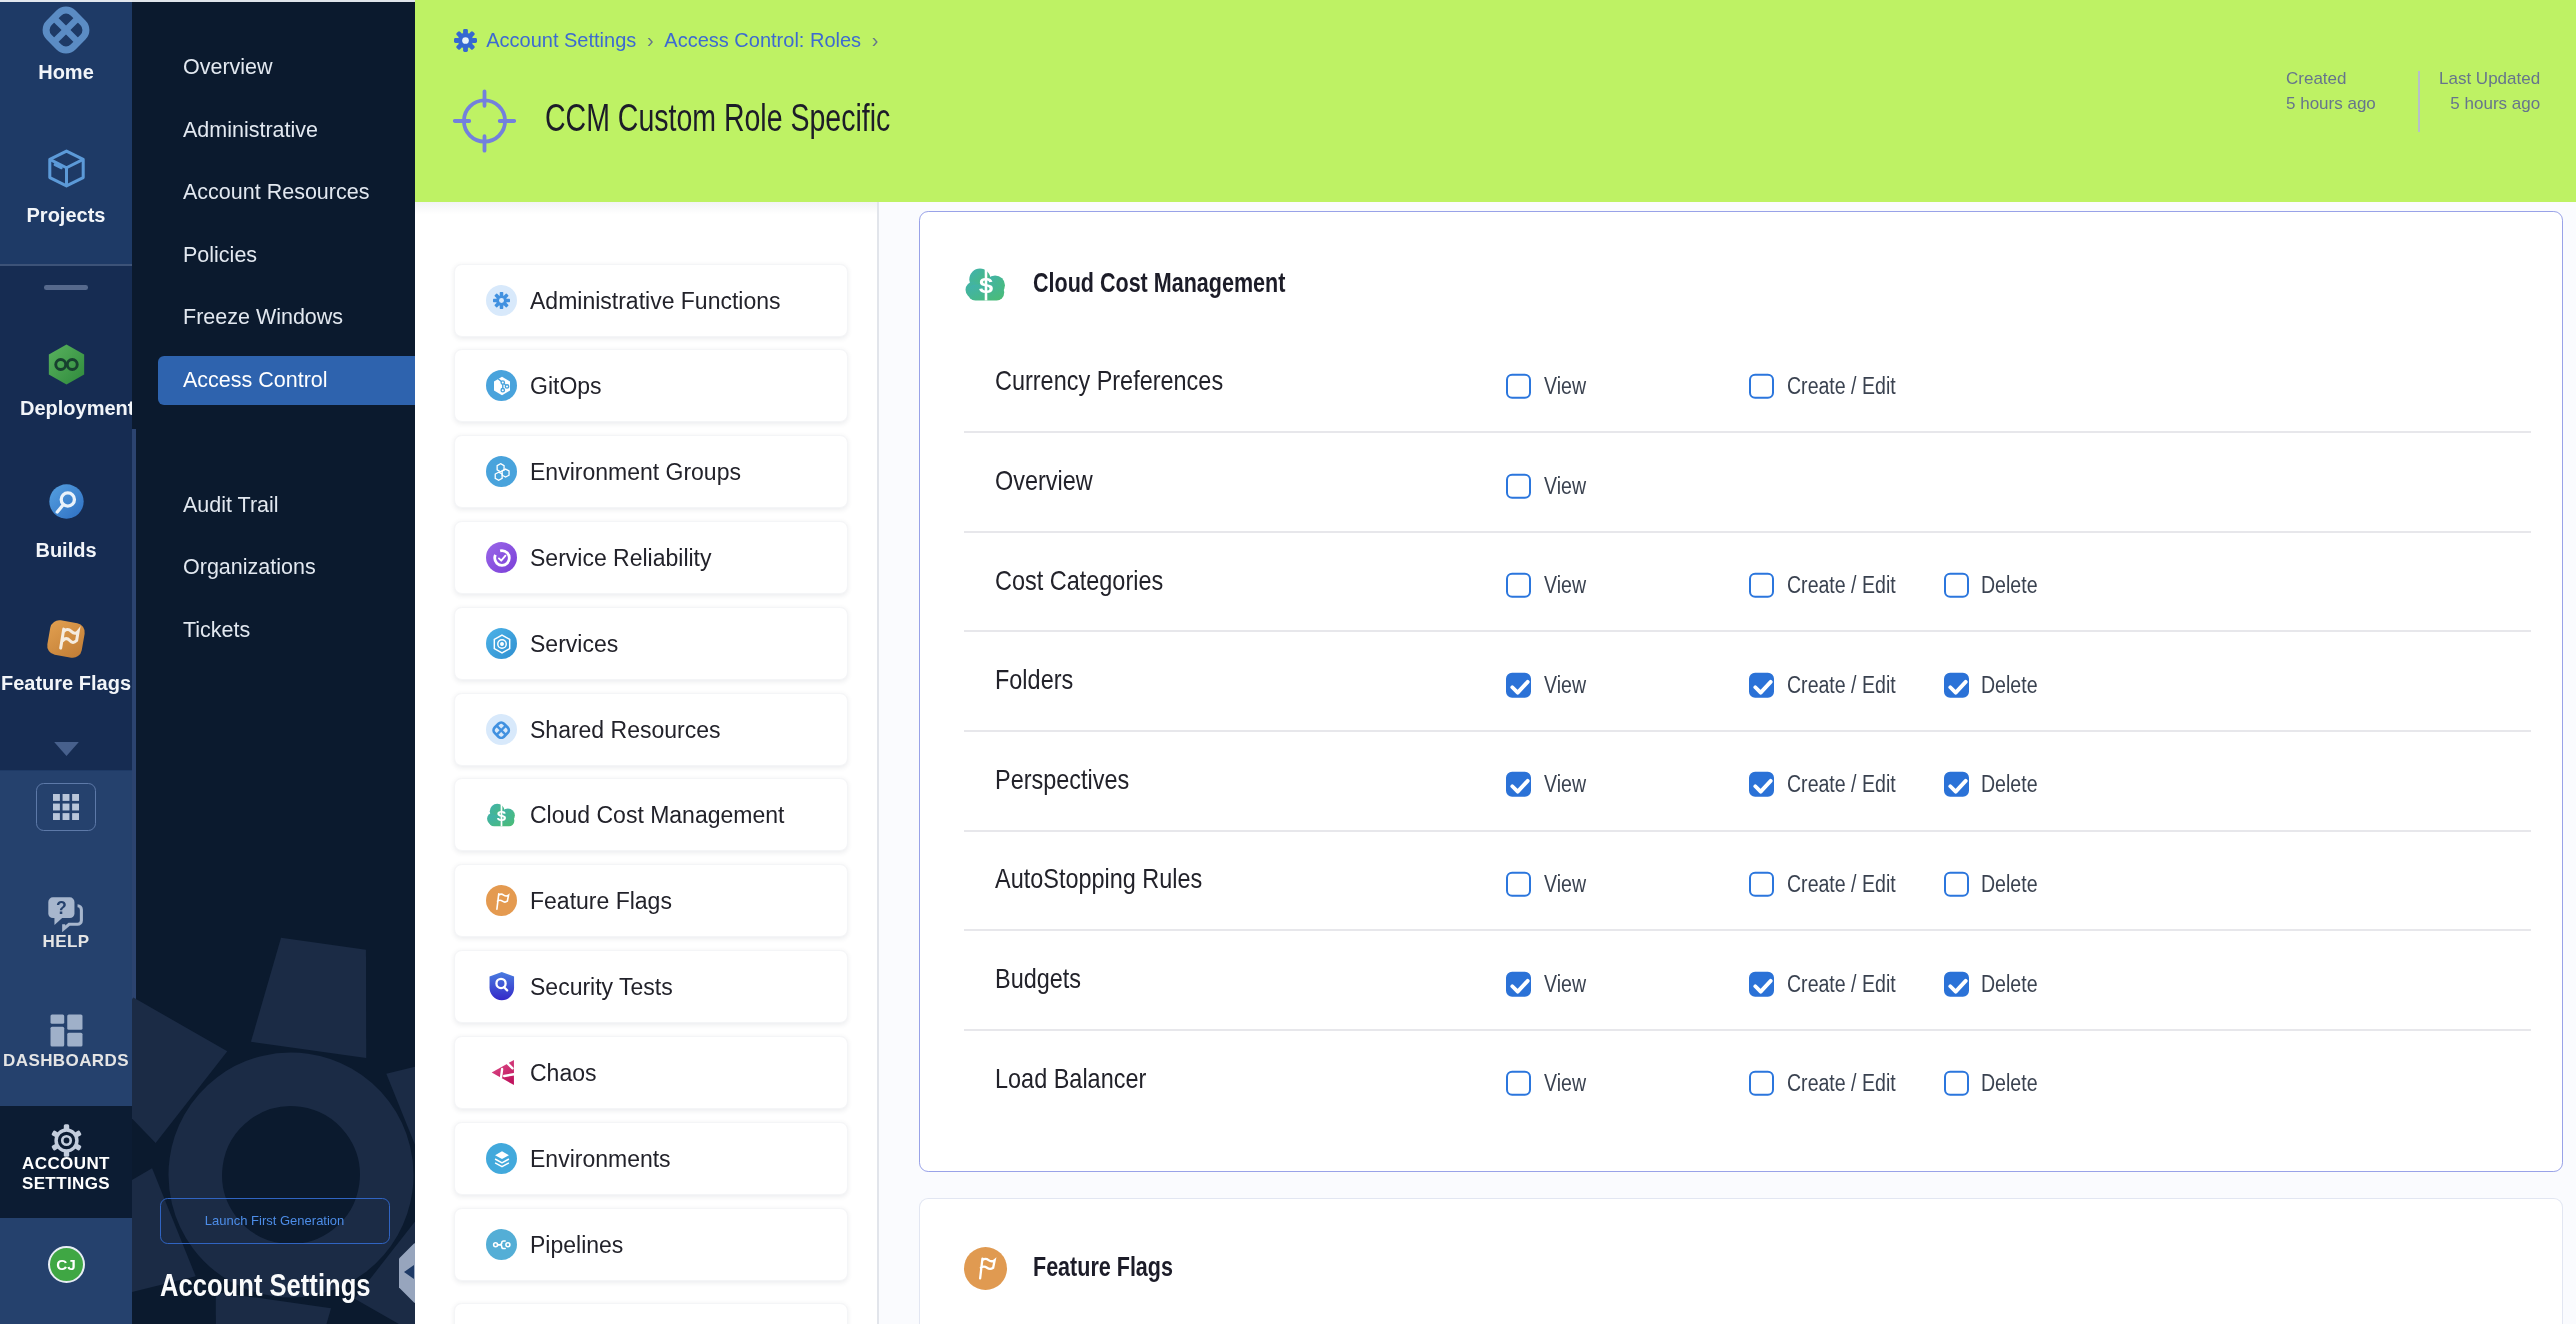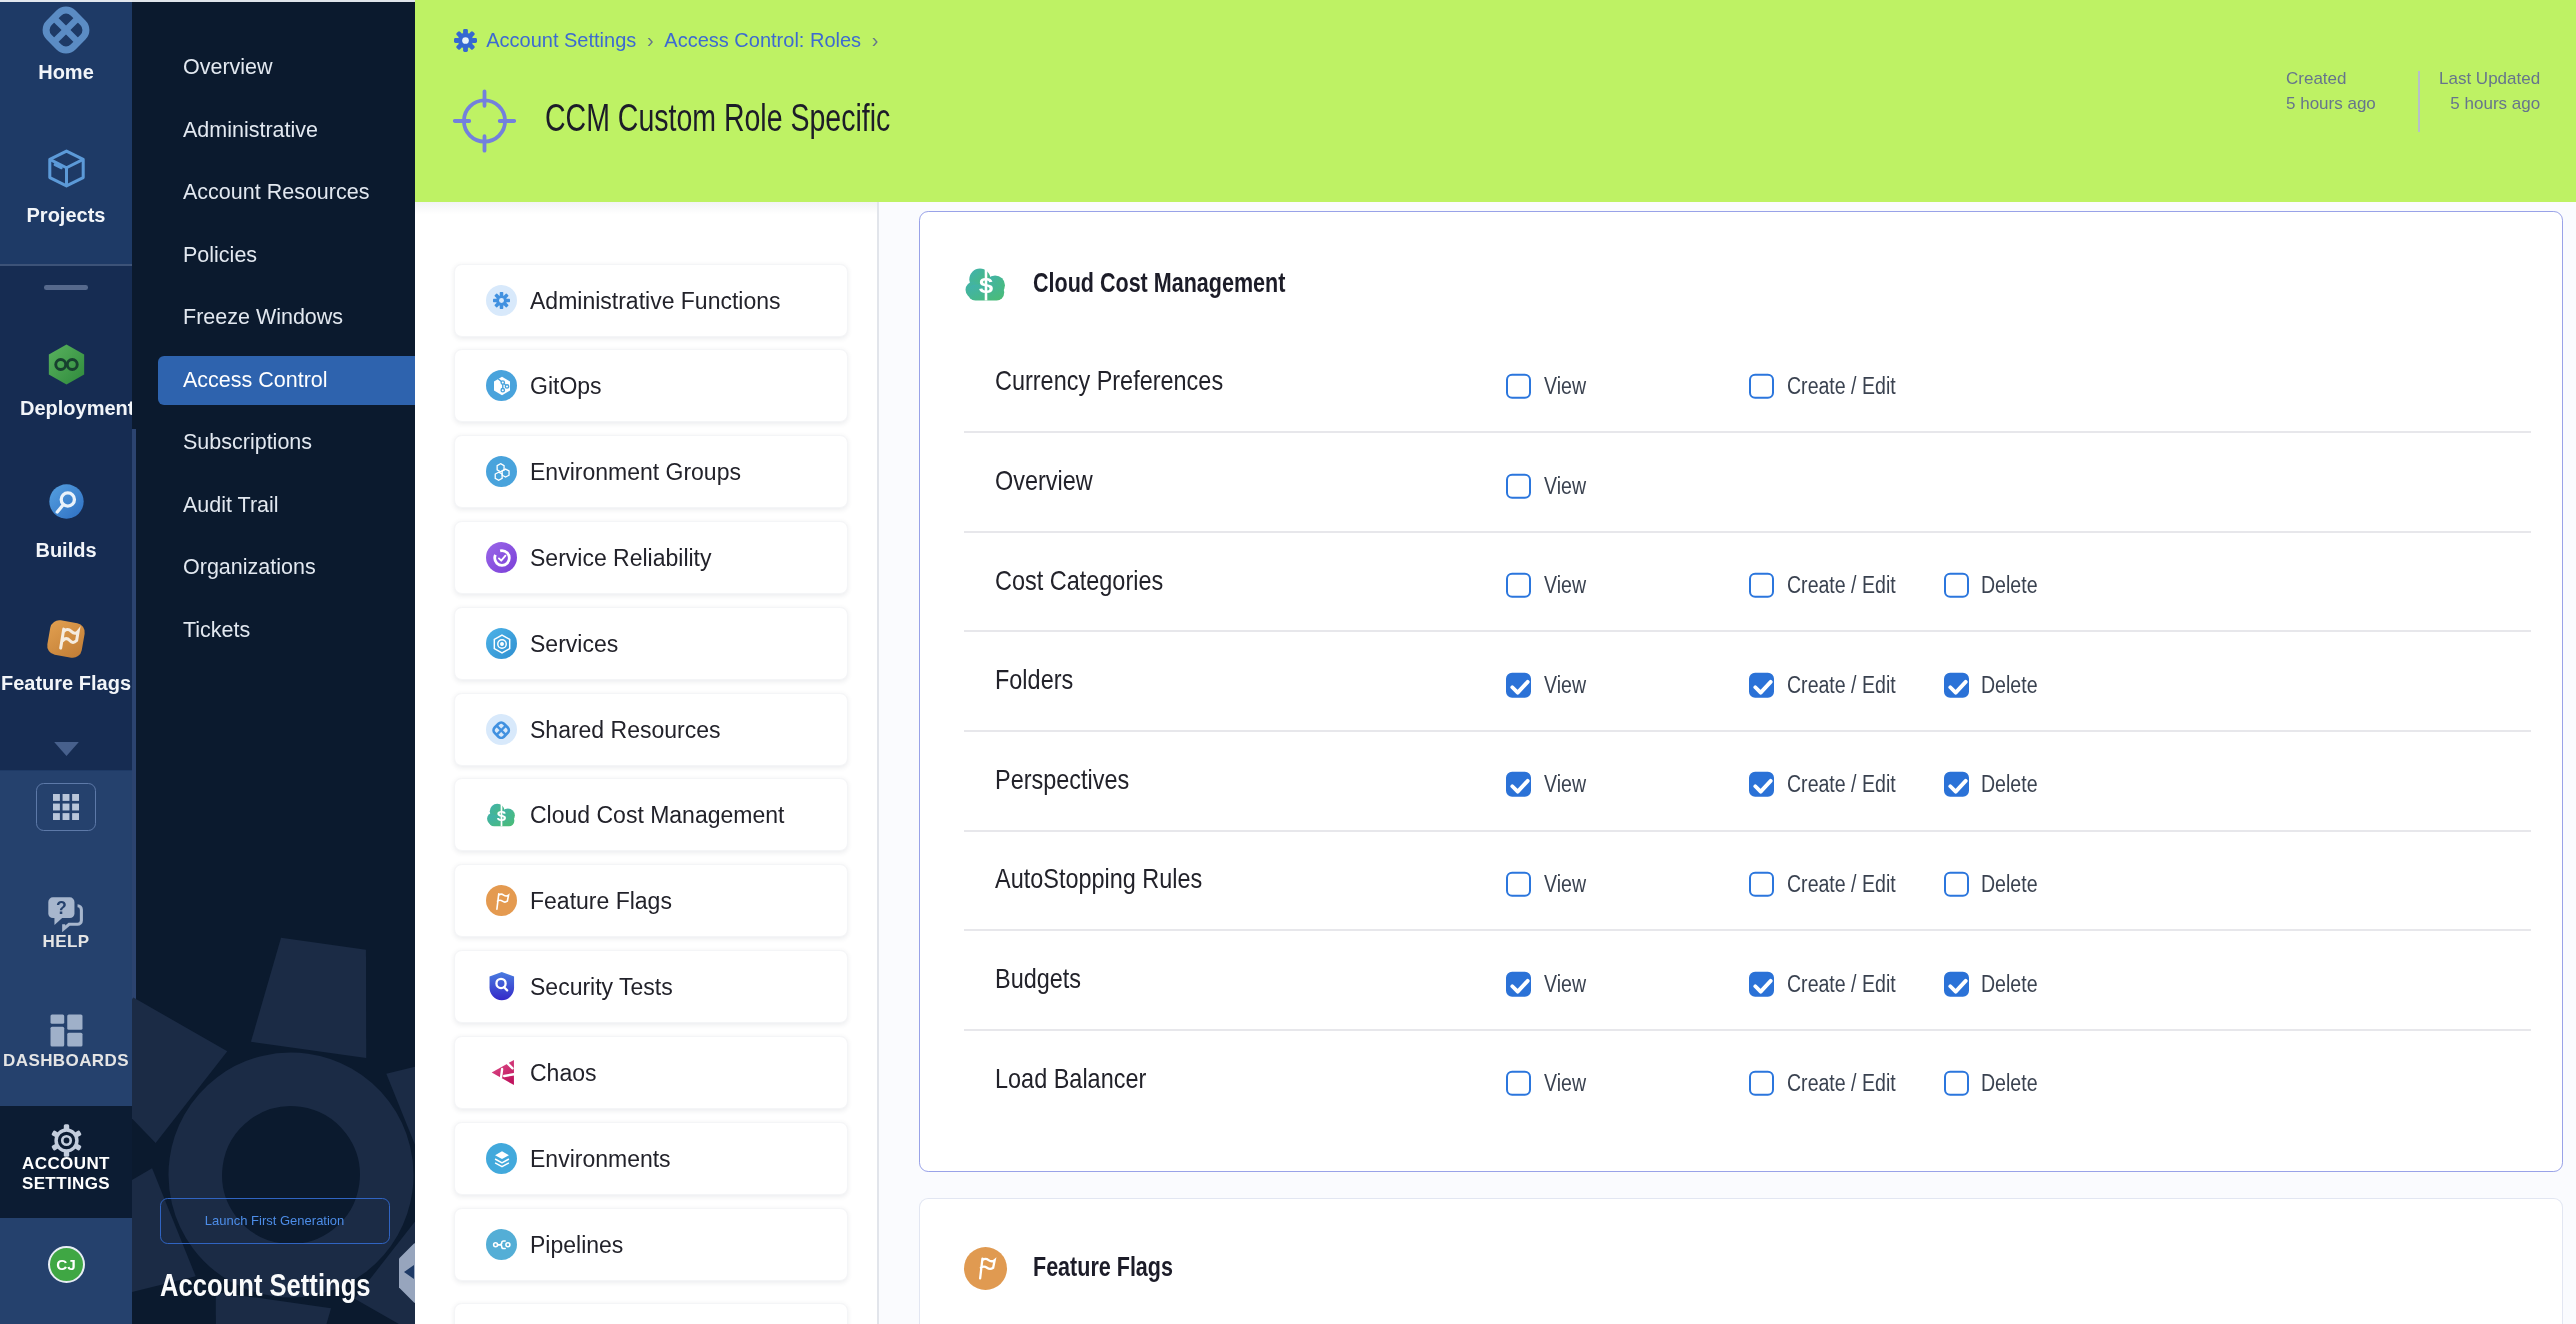--- a/index.html
+++ b/index.html
@@ -218,21 +218,20 @@
       <path d="M-76 -165 L-56 -305 L56 -305 L76 -165 Z" transform="rotate(240)"></path>
       <path d="M-76 -165 L-56 -305 L56 -305 L76 -165 Z" transform="rotate(300)"></path>
     </g>
   </svg>
   <div class="navitem" style="top:43px;">Overview</div>
   <div class="navitem" style="top:106px;">Administrative</div>
   <div class="navitem" style="top:168px;">Account Resources</div>
   <div class="navitem" style="top:231px;">Policies</div>
   <div class="navitem" style="top:293px;">Freeze Windows</div>
   <div class="navitem sel" style="top:356px;">Access Control</div>
-  <div class="navitem" style="top:418px;">Subscriptions</div>
   <div class="navitem" style="top:481px;">Audit Trail</div>
   <div class="navitem" style="top:543px;">Organizations</div>
   <div class="navitem" style="top:606px;">Tickets</div>
   <div class="abs" id="launchbtn">Launch First Generation</div>
   <div class="abs" id="asettings">Account Settings</div>
   <div class="abs" id="collapse"></div>
 </div>
 
 <div class="abs" id="header">
   <div class="abs" id="crumb">

